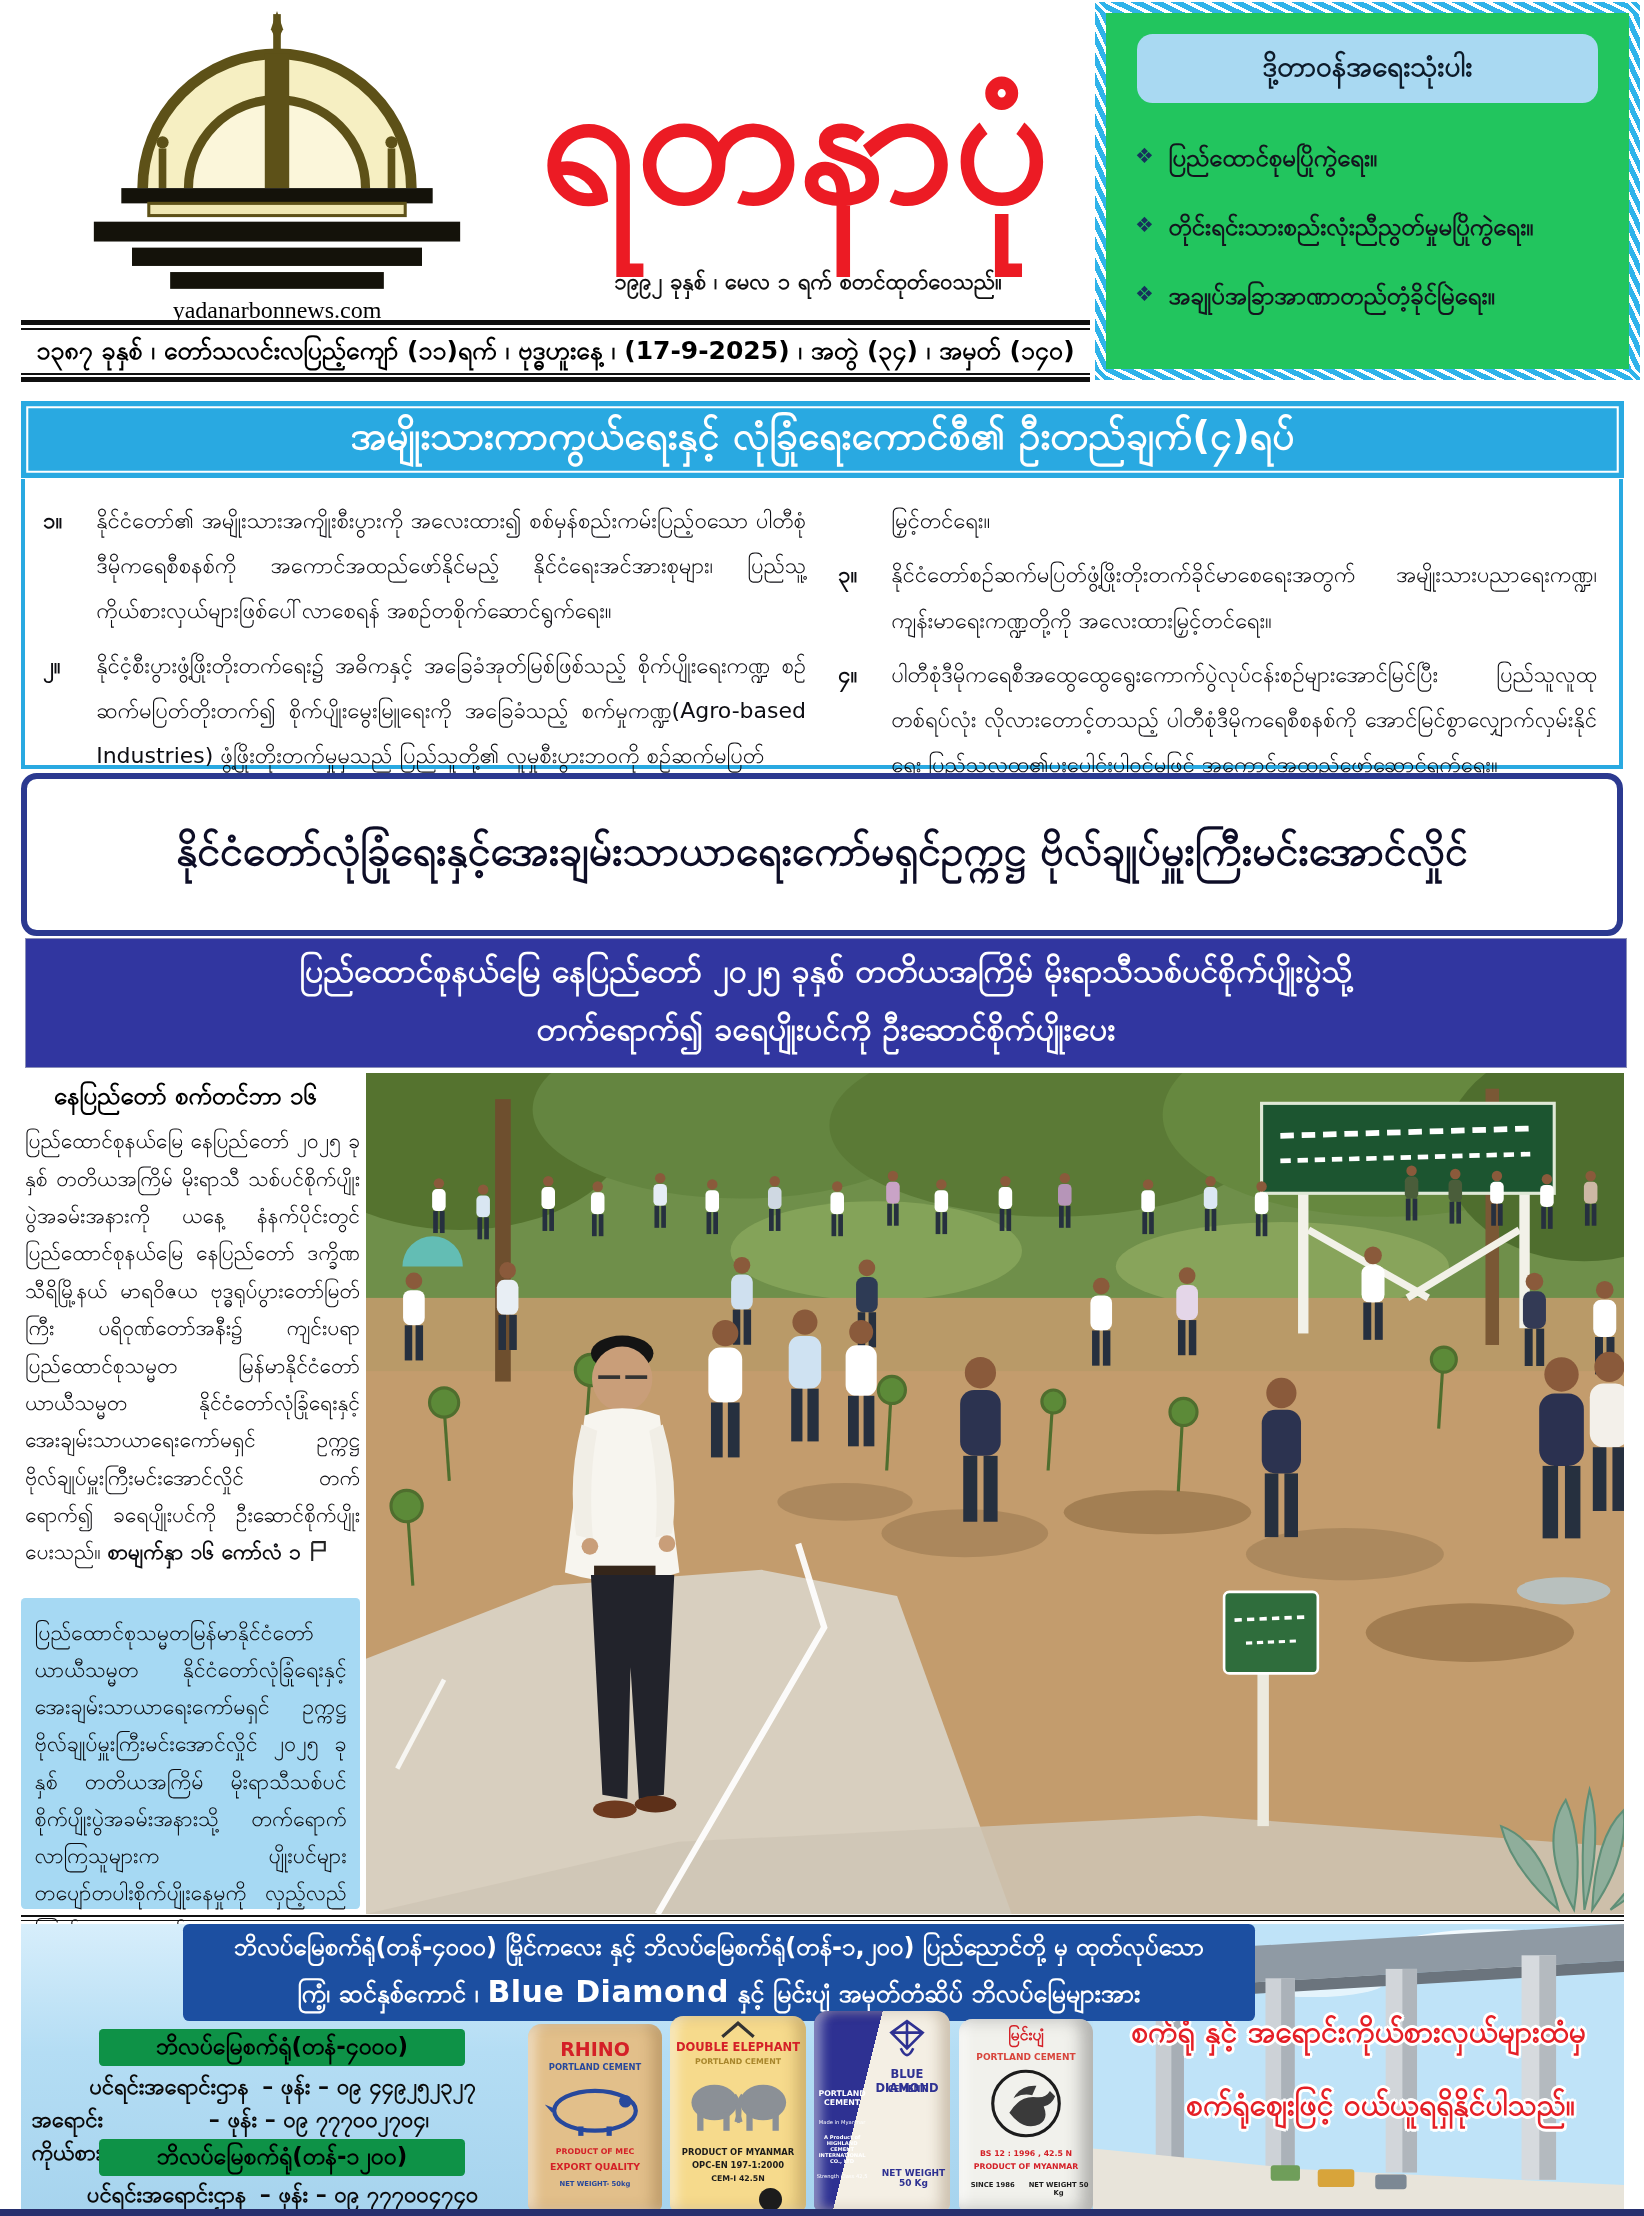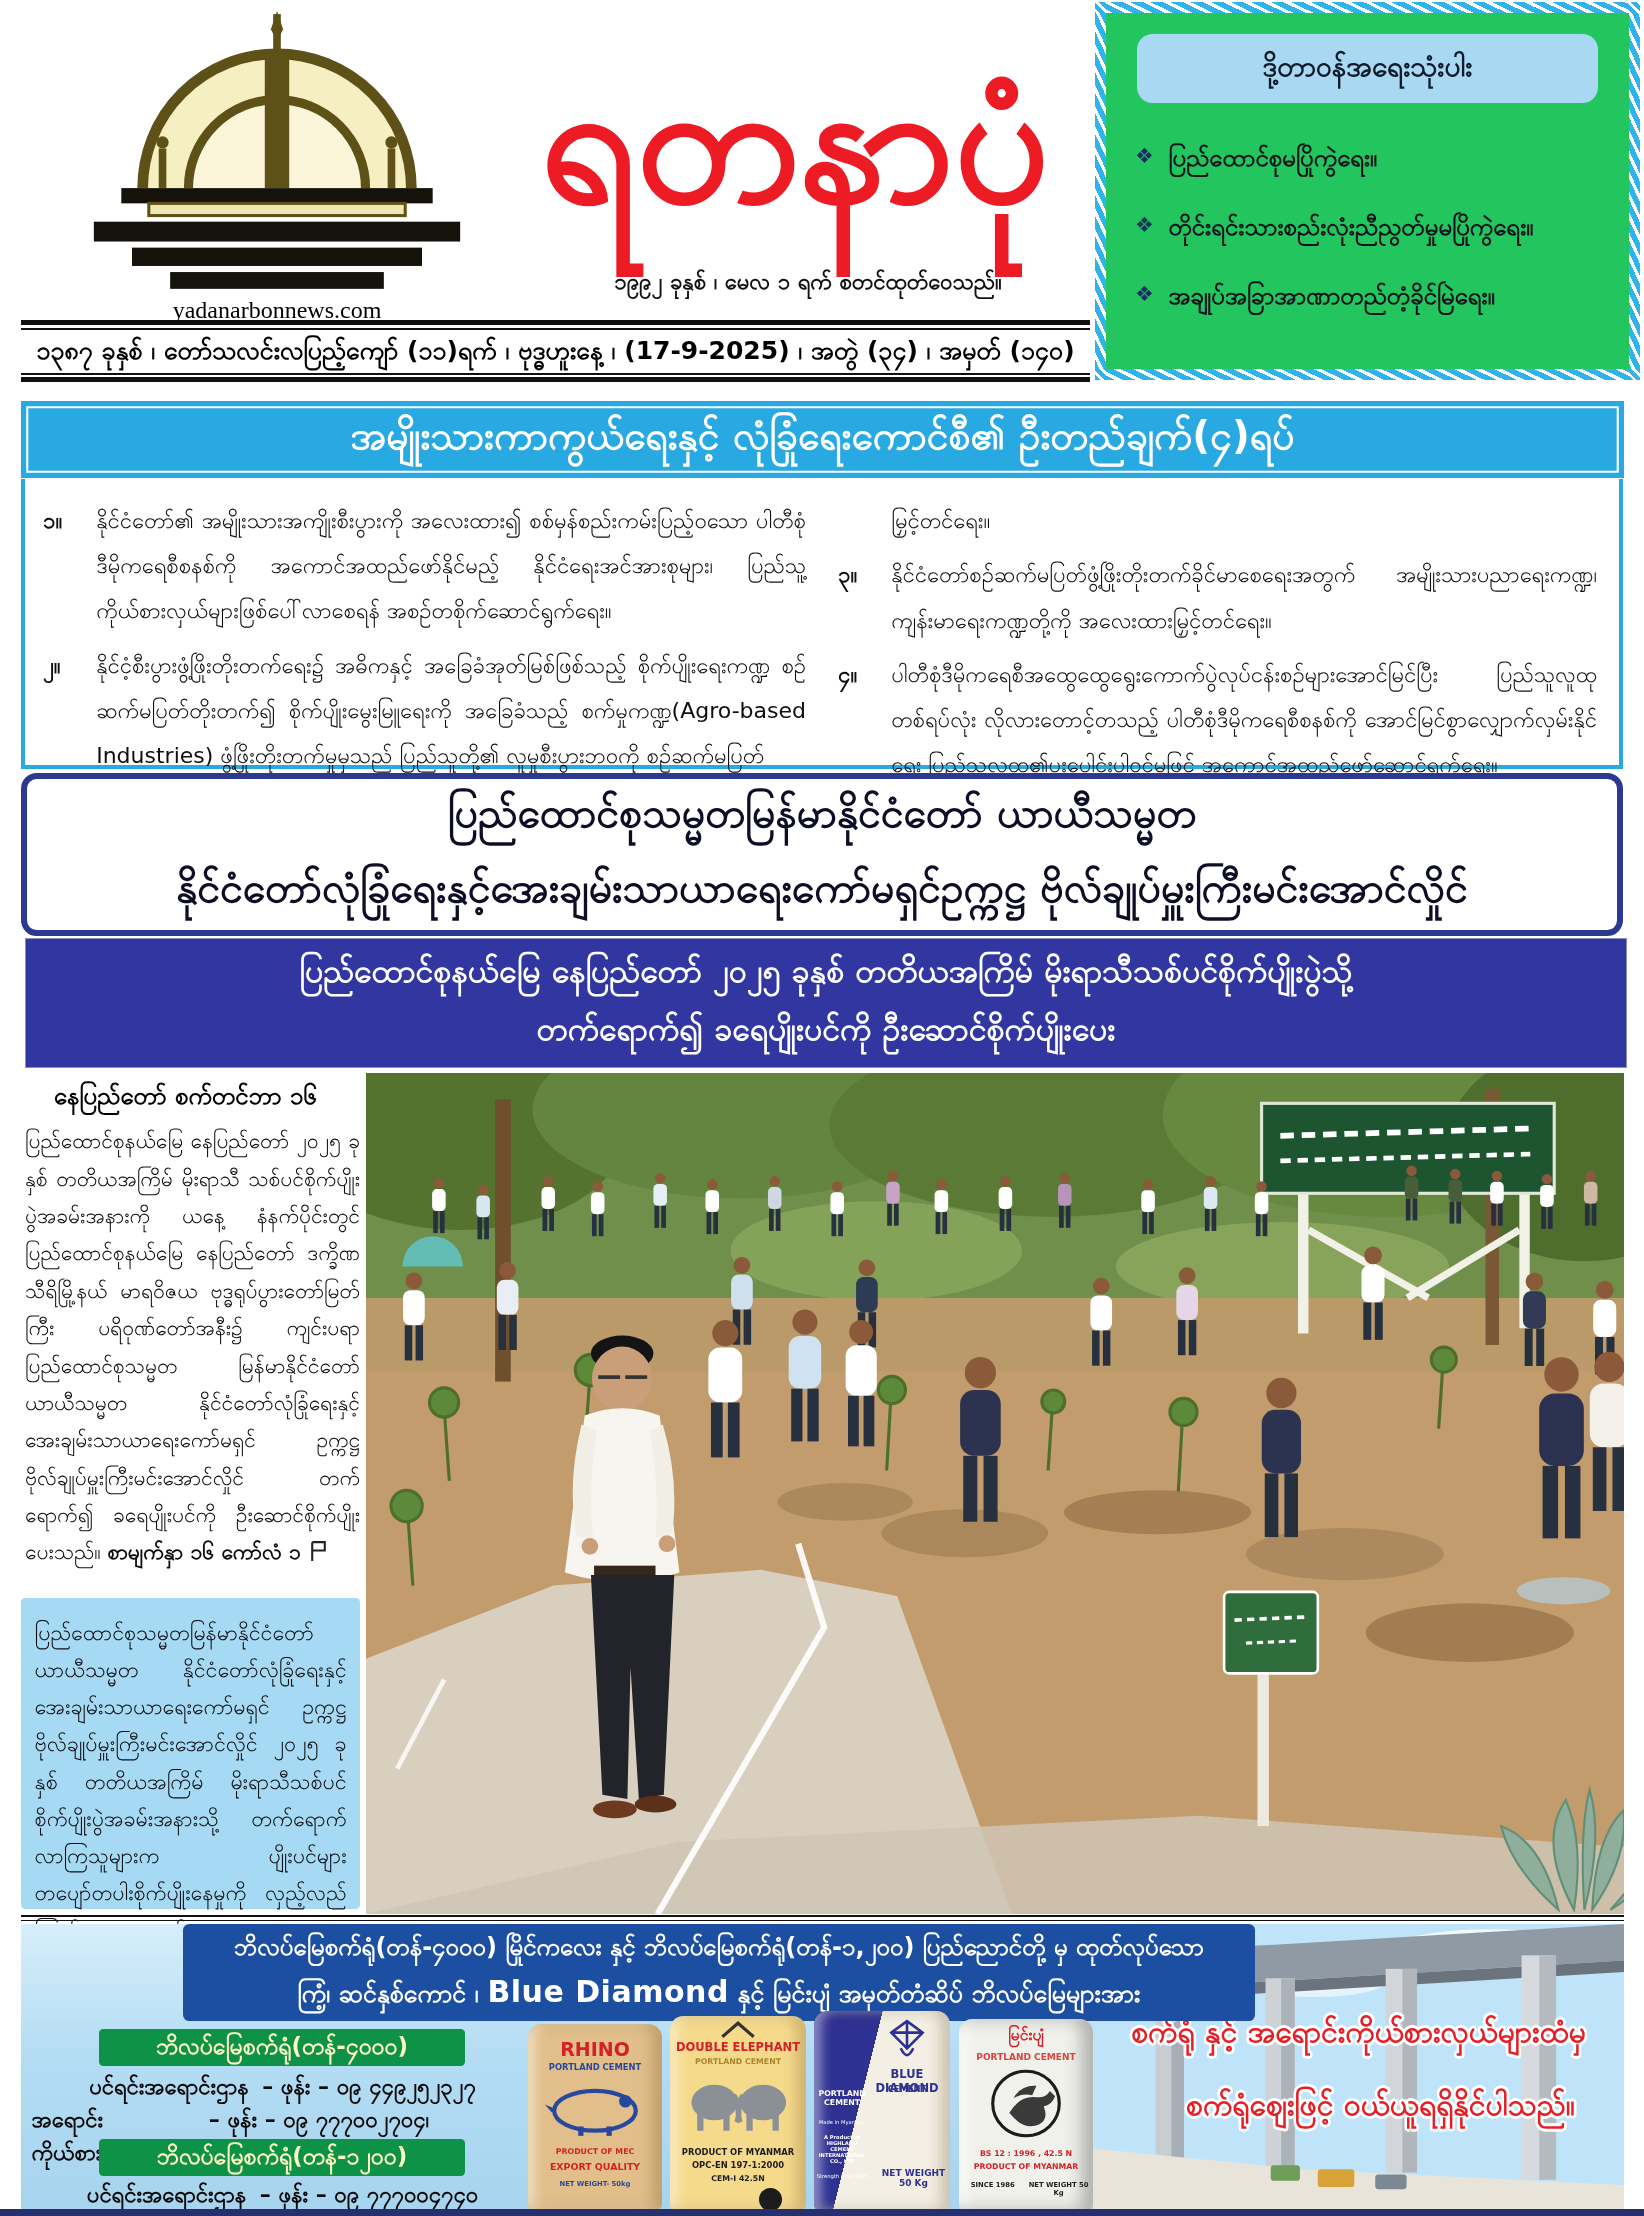--- a/index.html
+++ b/index.html
@@ -36,21 +36,21 @@
   .artbody{font-size:21px;line-height:1.78;text-align:justify;color:#0c0c10;}
   .artcont{font-weight:bold;}
   .flagic{display:inline-block;vertical-align:-2.1px;}
   .capbox{background:#a6d9f3;border-radius:4.2px;font-size:21.4px;line-height:1.74;text-align:justify;color:#0c0c10;padding:15.7px 13.6px;}
   
   .ad{background:linear-gradient(180deg,#d7eefb 0%,#b4ddf4 45%,#a7d4ee 100%);}
   .adhdr{background:#1c4fa1;border-radius:6.3px;flex-direction:column;gap:7.3px;color:#fff;}
   .adhdr .l1{font-size:24px;font-weight:bold;width:100%;}
   .adhdr .l2{font-size:25px;font-weight:bold;width:100%;}
   .adbrand{font-size:30px;font-weight:bold;letter-spacing:0.5px;}
-  .gbox{background:#0e9247;border-radius:4.2px;color:#fef9c3;font-size:23px;font-weight:bold;}
+  .gbox{background:#0e9247;border-radius:4.2px;color:#000000;font-size:23px;font-weight:bold;}
   .phrow{display:flex;justify-content:center;gap:13.6px;font-size:22px;font-weight:bold;color:#0a0a0a;}
   .redtxt{font-size:30px;font-weight:bold;color:#e51f26;line-height:1.25;
           text-shadow:-2.1px -2.1px 0 #fff,2.1px -2.1px 0 #fff,-2.1px 2.1px 0 #fff,2.1px 2.1px 0 #fff,0 -2.6px 0 #fff,0 2.6px 0 #fff,-2.6px 0 0 #fff,2.6px 0 0 #fff;}
   
   .bag{position:absolute;bottom:0;border-radius:13.6px 13.6px 5.2px 5.2px;box-shadow:inset -9.4px 0 13.6px rgba(90,60,20,.25), inset 7.3px 0 10.5px rgba(255,255,255,.45);overflow:hidden;text-align:center;}
   .bag .t{position:absolute;left:0;right:0;}
   .strip{background:#27306e;}
 </style>
 </head>
 <body>
@@ -126,21 +126,20 @@
         <span class="otext">နိုင်ငံတော်စဉ်ဆက်မပြတ်ဖွံ့ဖြိုးတိုးတက်ခိုင်မာစေရေးအတွက် အမျိုးသားပညာရေးကဏ္ဍ၊ ကျန်းမာရေးကဏ္ဍတို့ကို အလေးထားမြှင့်တင်ရေး။</span>
       </div>
       <div class="oitem" style="margin-top:9.4px;">
         <span class="onum">၄။</span>
         <span class="otext">ပါတီစုံဒီမိုကရေစီအထွေထွေရွေးကောက်ပွဲလုပ်ငန်းစဉ်များအောင်မြင်ပြီး ပြည်သူလူထုတစ်ရပ်လုံး လိုလားတောင့်တသည့် ပါတီစုံဒီမိုကရေစီစနစ်ကို အောင်မြင်စွာလျှောက်လှမ်းနိုင်ရေး ပြည်သူလူထု၏ပူးပေါင်းပါဝင်မှုဖြင့် အကောင်အထည်ဖော်ဆောင်ရွက်ရေး။</span>
       </div>
     </div>
   </div>
 
   <div class="abs ctr hl1" style="left:21px;top:773px;width:1590px;height:151px;">
-    <div>ပြည်ထောင်စုသမ္မတမြန်မာနိုင်ငံတော် ယာယီသမ္မတ</div>
     <div>နိုင်ငံတော်လုံခြုံရေးနှင့်အေးချမ်းသာယာရေးကော်မရှင်ဥက္ကဋ္ဌ ဗိုလ်ချုပ်မှူးကြီးမင်းအောင်လှိုင်</div>
   </div>
   <div class="abs ctr hl2" style="left:25px;top:938px;width:1600px;height:128px;">
     <div>ပြည်ထောင်စုနယ်မြေ နေပြည်တော် ၂၀၂၅ ခုနှစ် တတိယအကြိမ် မိုးရာသီသစ်ပင်စိုက်ပျိုးပွဲသို့</div>
     <div>တက်ရောက်၍ ခရေပျိုးပင်ကို ဦးဆောင်စိုက်ပျိုးပေး</div>
   </div>
 
   <div class="abs" style="left:25px;top:1080px;width:335px;">
     <div class="artdate" style="padding-left:29px;">နေပြည်တော်  စက်တင်ဘာ  ၁၆</div>
     <div class="artbody" style="margin-top:7.3px;">

